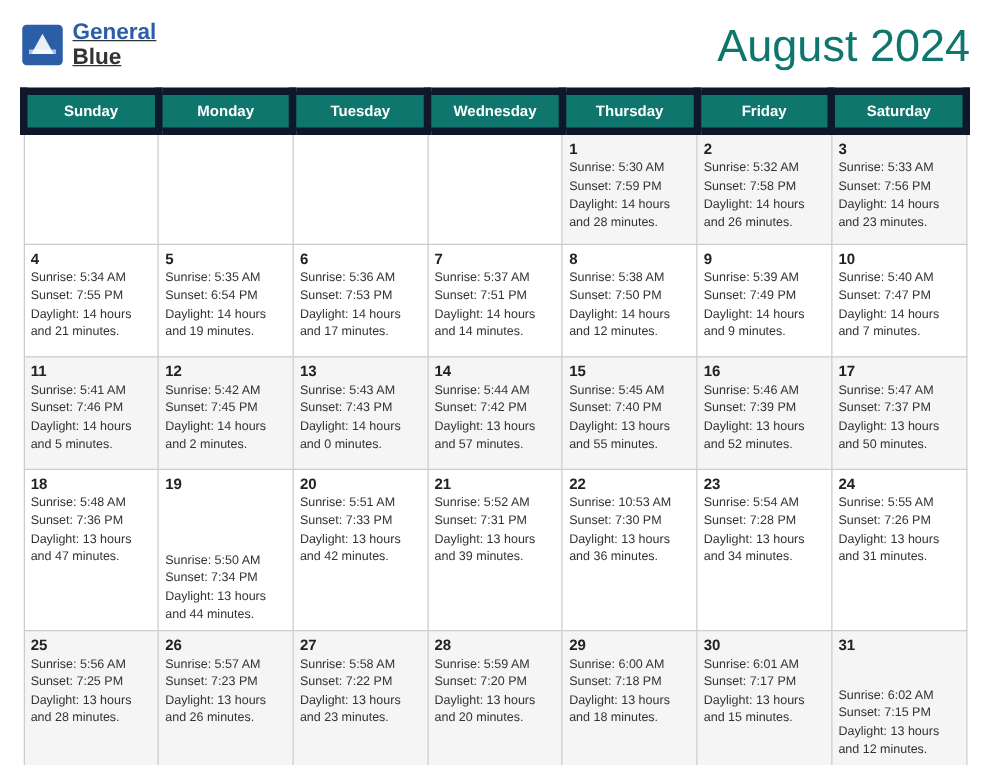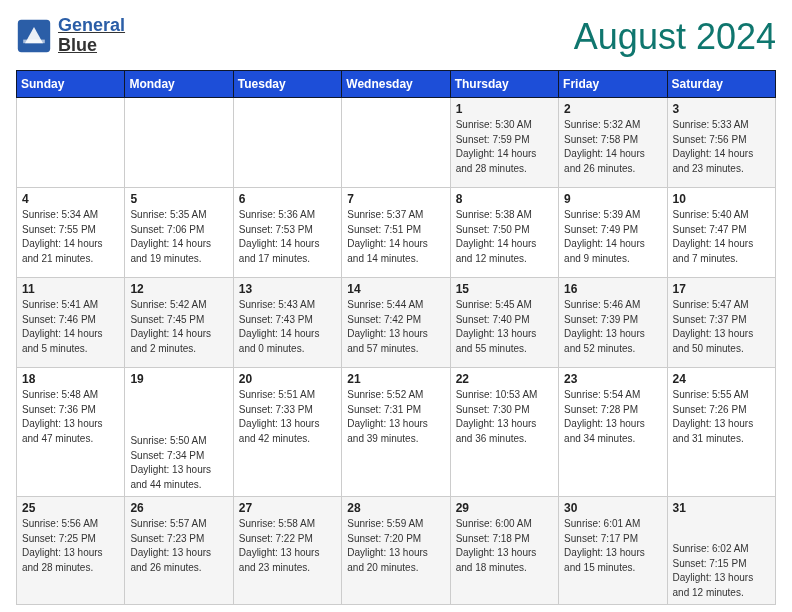--- a/index.html
+++ b/index.html
@@ -46,27 +46,27 @@
     .location {
       font-size: 16px;
       color: #444;
     }
     table {
       width: 100%;
       border-collapse: collapse;
       table-layout: fixed;
     }
     thead tr th {
-      background: #1d4ed8;
+      background: #0f766e;
       color: #fff;
       font-size: 12px;
       font-weight: bold;
       padding: 6px 4px;
-      text-align: left;
-      border: 1px solid #0f172a;
+      text-align: center;
+      border: 6px solid #0f172a;
     }
     tbody tr td {
       border: 1px solid #ccc;
       vertical-align: top;
       padding: 4px 5px;
       font-size: 10.5px;
       color: #222;
       min-height: 80px;
       height: 90px;
       background: #fff;
@@ -156,21 +156,21 @@
         <td>
           <span class="day-num">4</span>
           <div class="day-info" style="white-space: pre-line;">Sunrise: 5:34 AM
 Sunset: 7:55 PM
 Daylight: 14 hours
 and 21 minutes.</div>
         </td>
         <td>
           <span class="day-num">5</span>
           <div class="day-info" style="white-space: pre-line;">Sunrise: 5:35 AM
-Sunset: 7:06 PM
+Sunset: 6:54 PM
 Daylight: 14 hours
 and 19 minutes.</div>
         </td>
         <td>
           <span class="day-num">6</span>
           <div class="day-info" style="white-space: pre-line;">Sunrise: 5:36 AM
 Sunset: 7:53 PM
 Daylight: 14 hours
 and 17 minutes.</div>
         </td>

